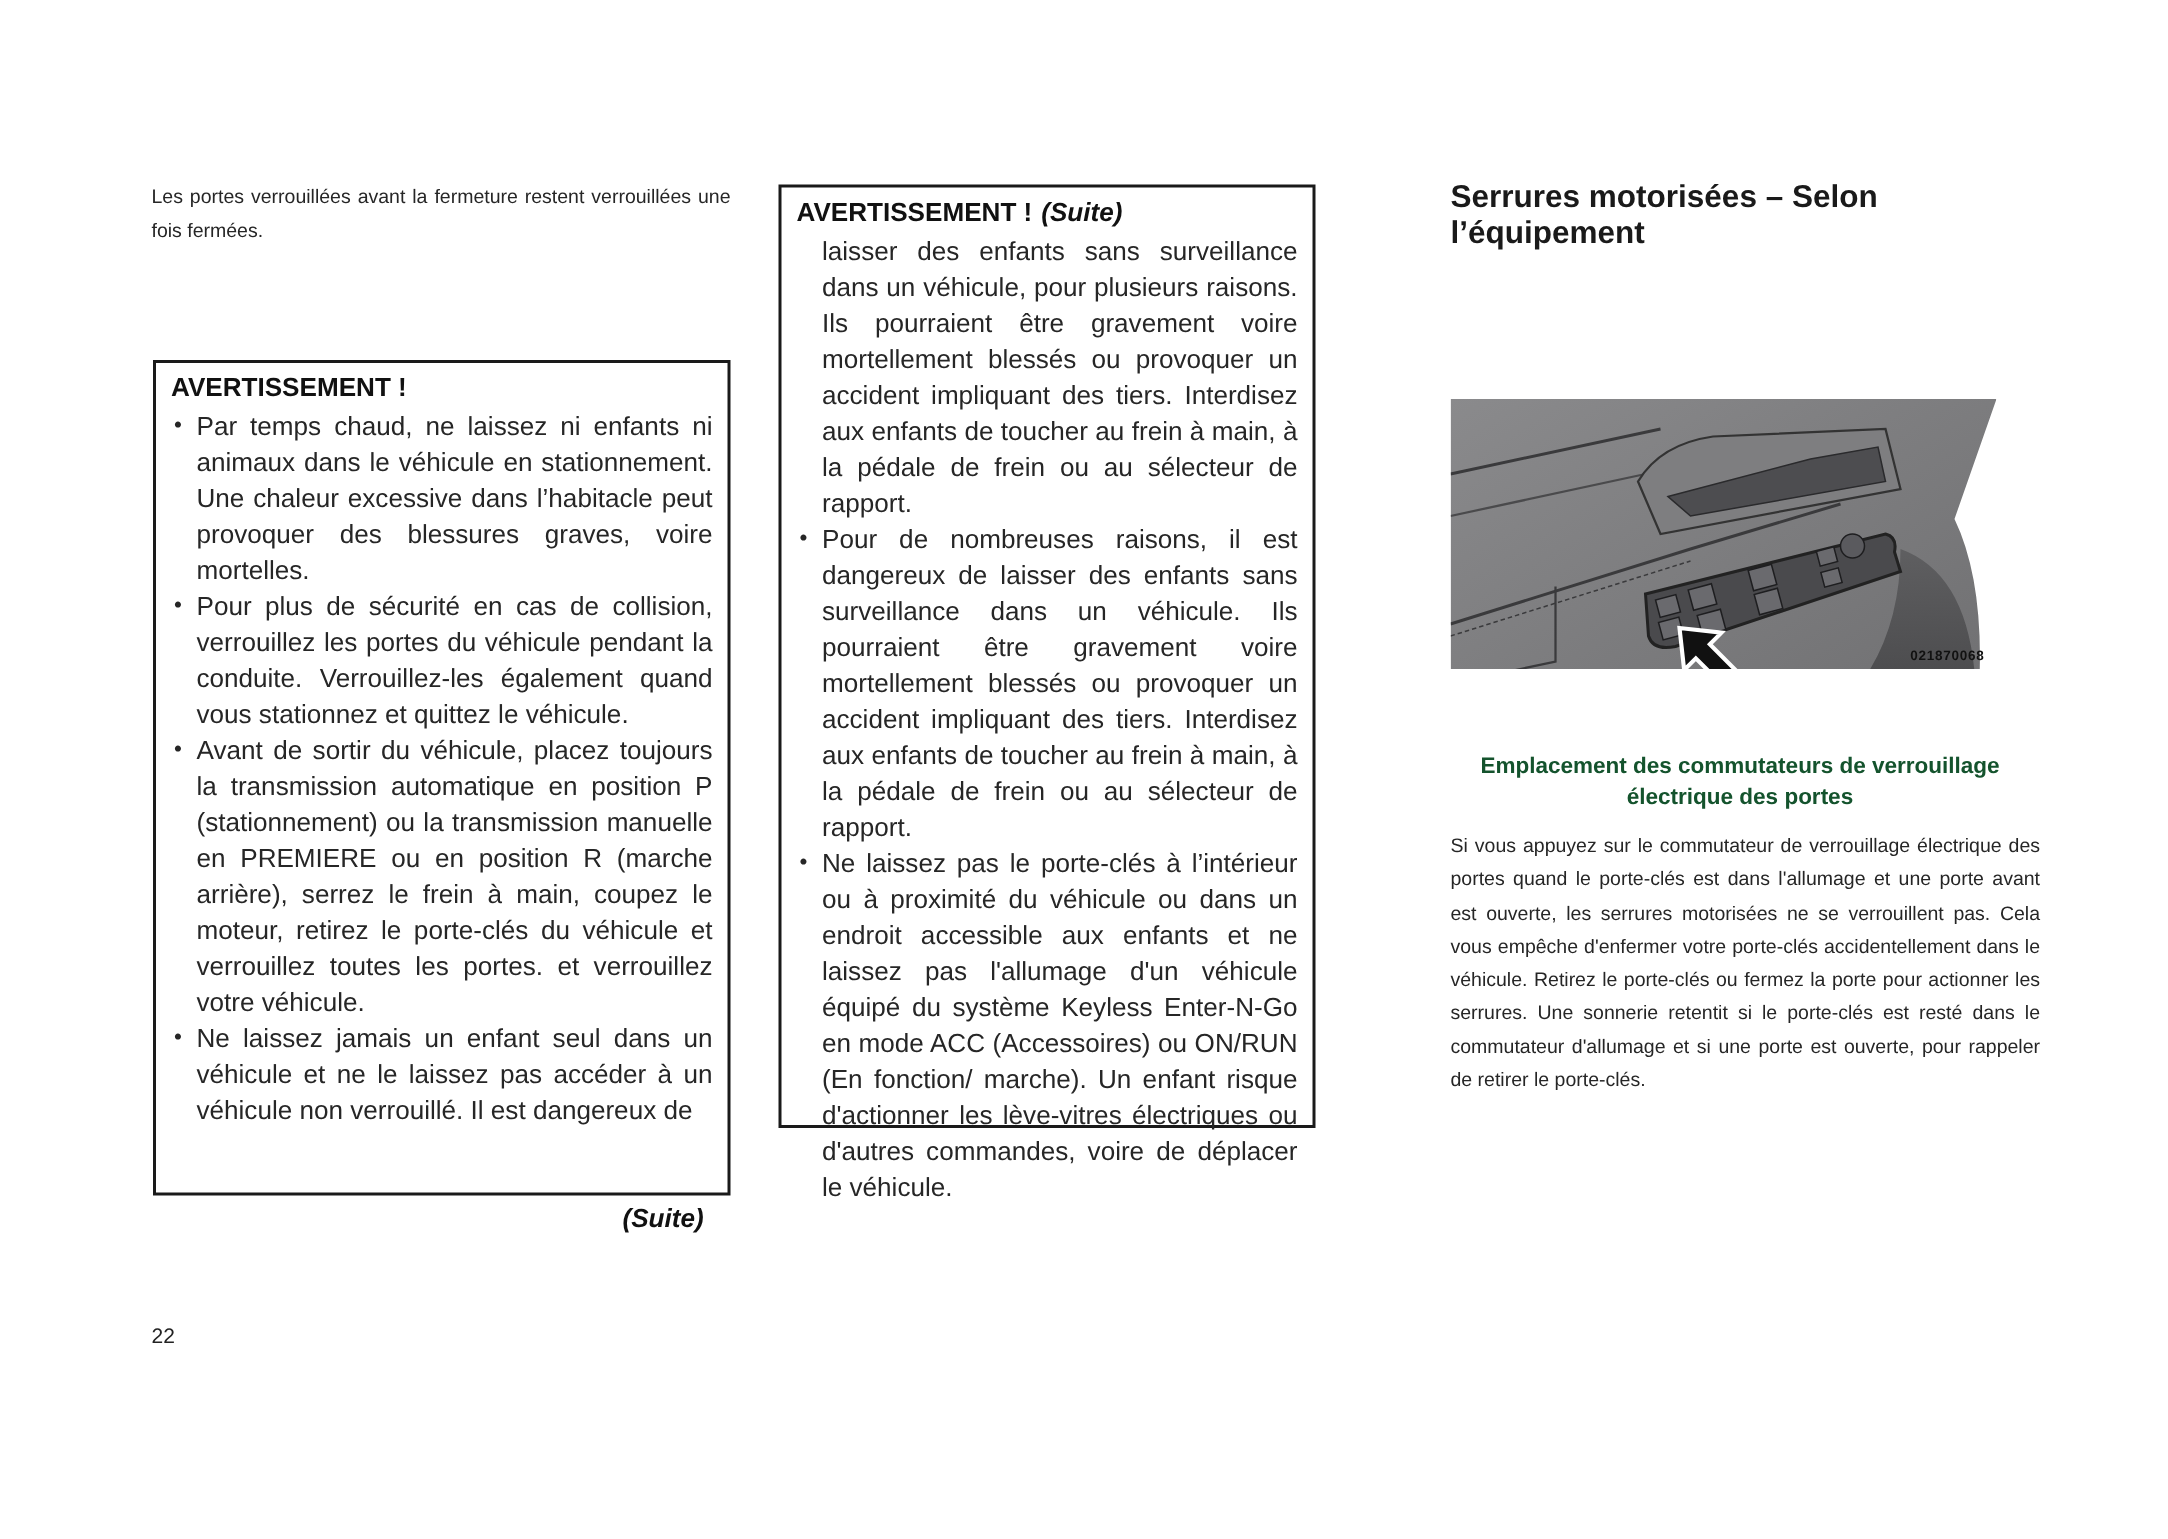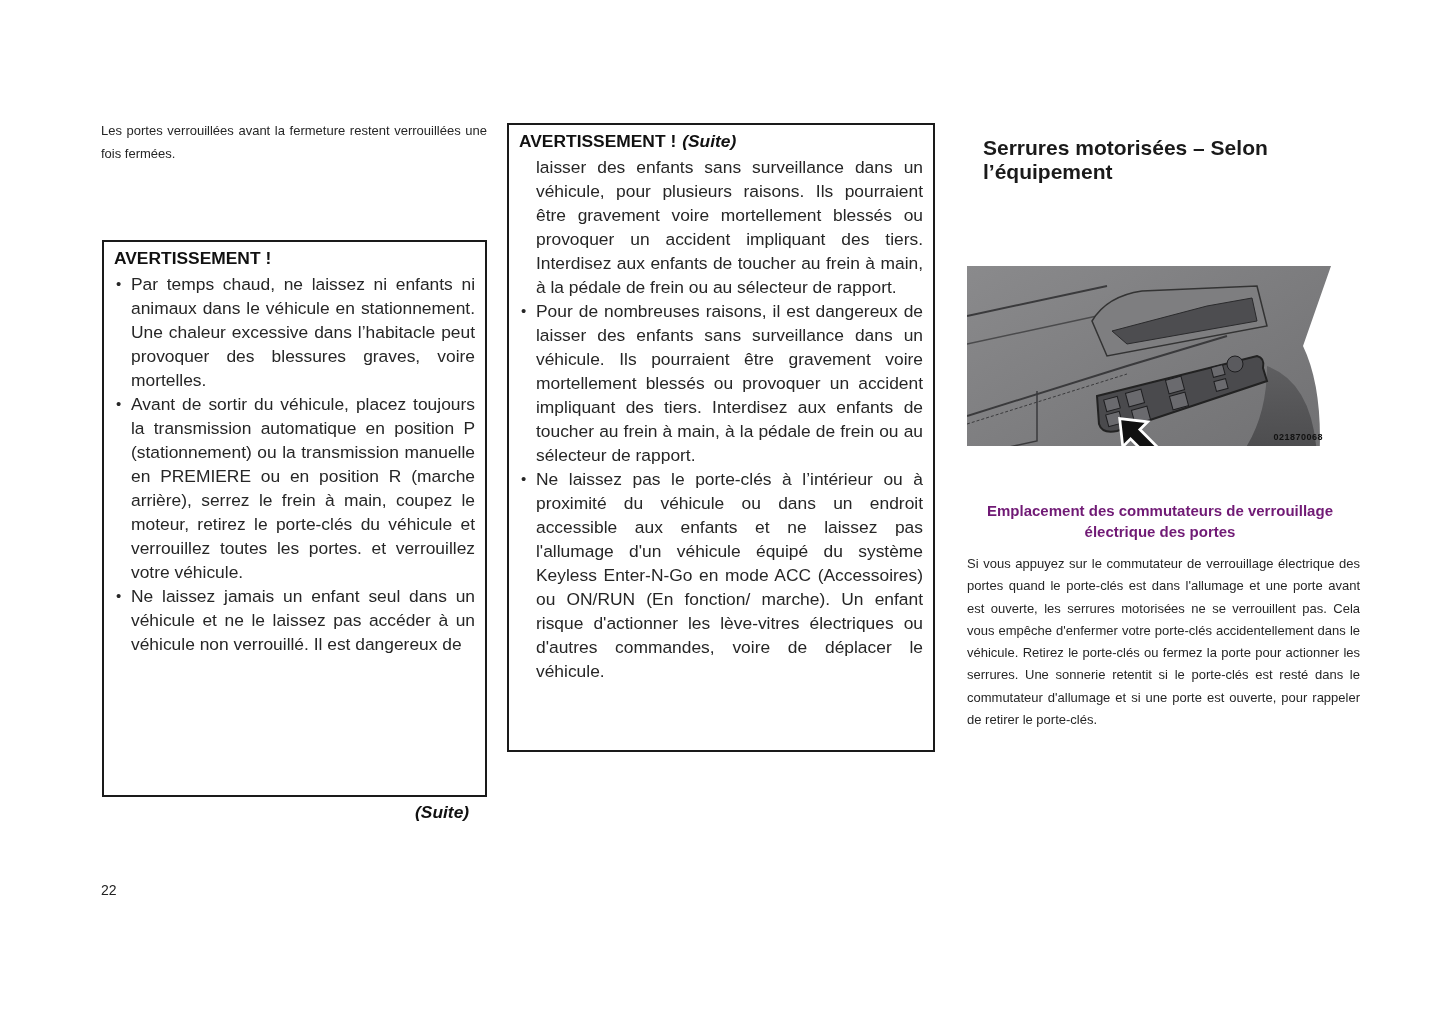--- a/index.html
+++ b/index.html
@@ -27,54 +27,55 @@
   }
   ul.bullets li::before {
     content: "\2022"; position: absolute; left: 2px; top: 0; font-size: 15px;
   }
   .cont-text { padding-left: 17px; font-size: 17.4px; line-height: 24px; text-align: justify; color: #262626; }
   .suite-footer {
     position: absolute; left: 415px; top: 802px; font-size: 17.4px; font-weight: bold; font-style: italic; color: #111;
   }
   .page-num { position: absolute; left: 101px; top: 882px; font-size: 14px; color: #222; }
   .heading {
-    font-size: 21px; font-weight: bold; line-height: 24px; margin: 16px; color: #1a1a1a;
+    font-size: 21px; font-weight: bold; line-height: 24px; margin: 0; color: #1a1a1a;
   }
   .figure {
     position: absolute; left: 967px; top: 266px; width: 364px; height: 180px; overflow: hidden;
   }
   .fig-code {
     position: absolute; right: 8px; bottom: 4px; font-size: 9px; font-weight: bold; color: #111;
     font-family: "Liberation Sans", sans-serif; letter-spacing: 0.5px;
   }
   .caption {
     position: absolute; left: 967px; top: 500px; width: 386px; text-align: center;
-    font-size: 15px; font-weight: bold; line-height: 21px; color: #701a75;
+    font-size: 15px; font-weight: bold; line-height: 21px; color: #14532d;
   }
 </style>
 </head>
 <body>
 
 <div class="col" style="left:101px; top:120px; width:386px;">
   <p class="p">Les portes verrouillées avant la fermeture restent verrouillées une fois fermées.</p>
 </div>
 
 <div class="warnbox" style="left:102px; top:240px; width:385px; height:557px;">
   <p class="warn-title"><span>AVERTISSEMENT !</span></p>
   <ul class="bullets">
     <li>Par temps chaud, ne laissez ni enfants ni animaux dans le véhicule en stationnement. Une chaleur excessive dans l’habitacle peut provoquer des blessures graves, voire mortelles.</li>
+    <li>Pour plus de sécurité en cas de collision, verrouillez les portes du véhicule pendant la conduite. Verrouillez-les également quand vous stationnez et quittez le véhicule.</li>
     <li>Avant de sortir du véhicule, placez toujours la transmission automatique en position P (stationnement) ou la transmission manuelle en PREMIERE ou en position R (marche arrière), serrez le frein à main, coupez le moteur, retirez le porte-clés du véhicule et verrouillez toutes les portes. et verrouillez votre véhicule.</li>
     <li>Ne laissez jamais un enfant seul dans un véhicule et ne le laissez pas accéder à un véhicule non verrouillé. Il est dangereux de</li>
   </ul>
 </div>
 
 <div class="suite-footer">(Suite)</div>
 <div class="page-num">22</div>
 
-<div class="warnbox" style="left:507px; top:123px; width:428px; height:629px;">
+<div class="warnbox" style="left:519px; top:123px; width:358px; height:629px;">
   <p class="warn-title">
     <span>AVERTISSEMENT !</span><span class="suite">(Suite)</span>
   </p>
   <div class="cont-text">laisser des enfants sans surveillance dans un véhicule, pour plusieurs raisons. Ils pourraient être gravement voire mortellement blessés ou provoquer un accident impliquant des tiers. Interdisez aux enfants de toucher au frein à main, à la pédale de frein ou au sélecteur de rapport.</div>
   <ul class="bullets">
     <li>Pour de nombreuses raisons, il est dangereux de laisser des enfants sans surveillance dans un véhicule. Ils pourraient être gravement voire mortellement blessés ou provoquer un accident impliquant des tiers. Interdisez aux enfants de toucher au frein à main, à la pédale de frein ou au sélecteur de rapport.</li>
     <li>Ne laissez pas le porte-clés à l’intérieur ou à proximité du véhicule ou dans un endroit accessible aux enfants et ne laissez pas l'allumage d'un véhicule équipé du système Keyless Enter-N-Go en mode ACC (Accessoires) ou ON/RUN (En fonction/ marche). Un enfant risque d'actionner les lève-vitres électriques ou d'autres commandes, voire de déplacer le véhicule.</li>
   </ul>
 </div>
 

